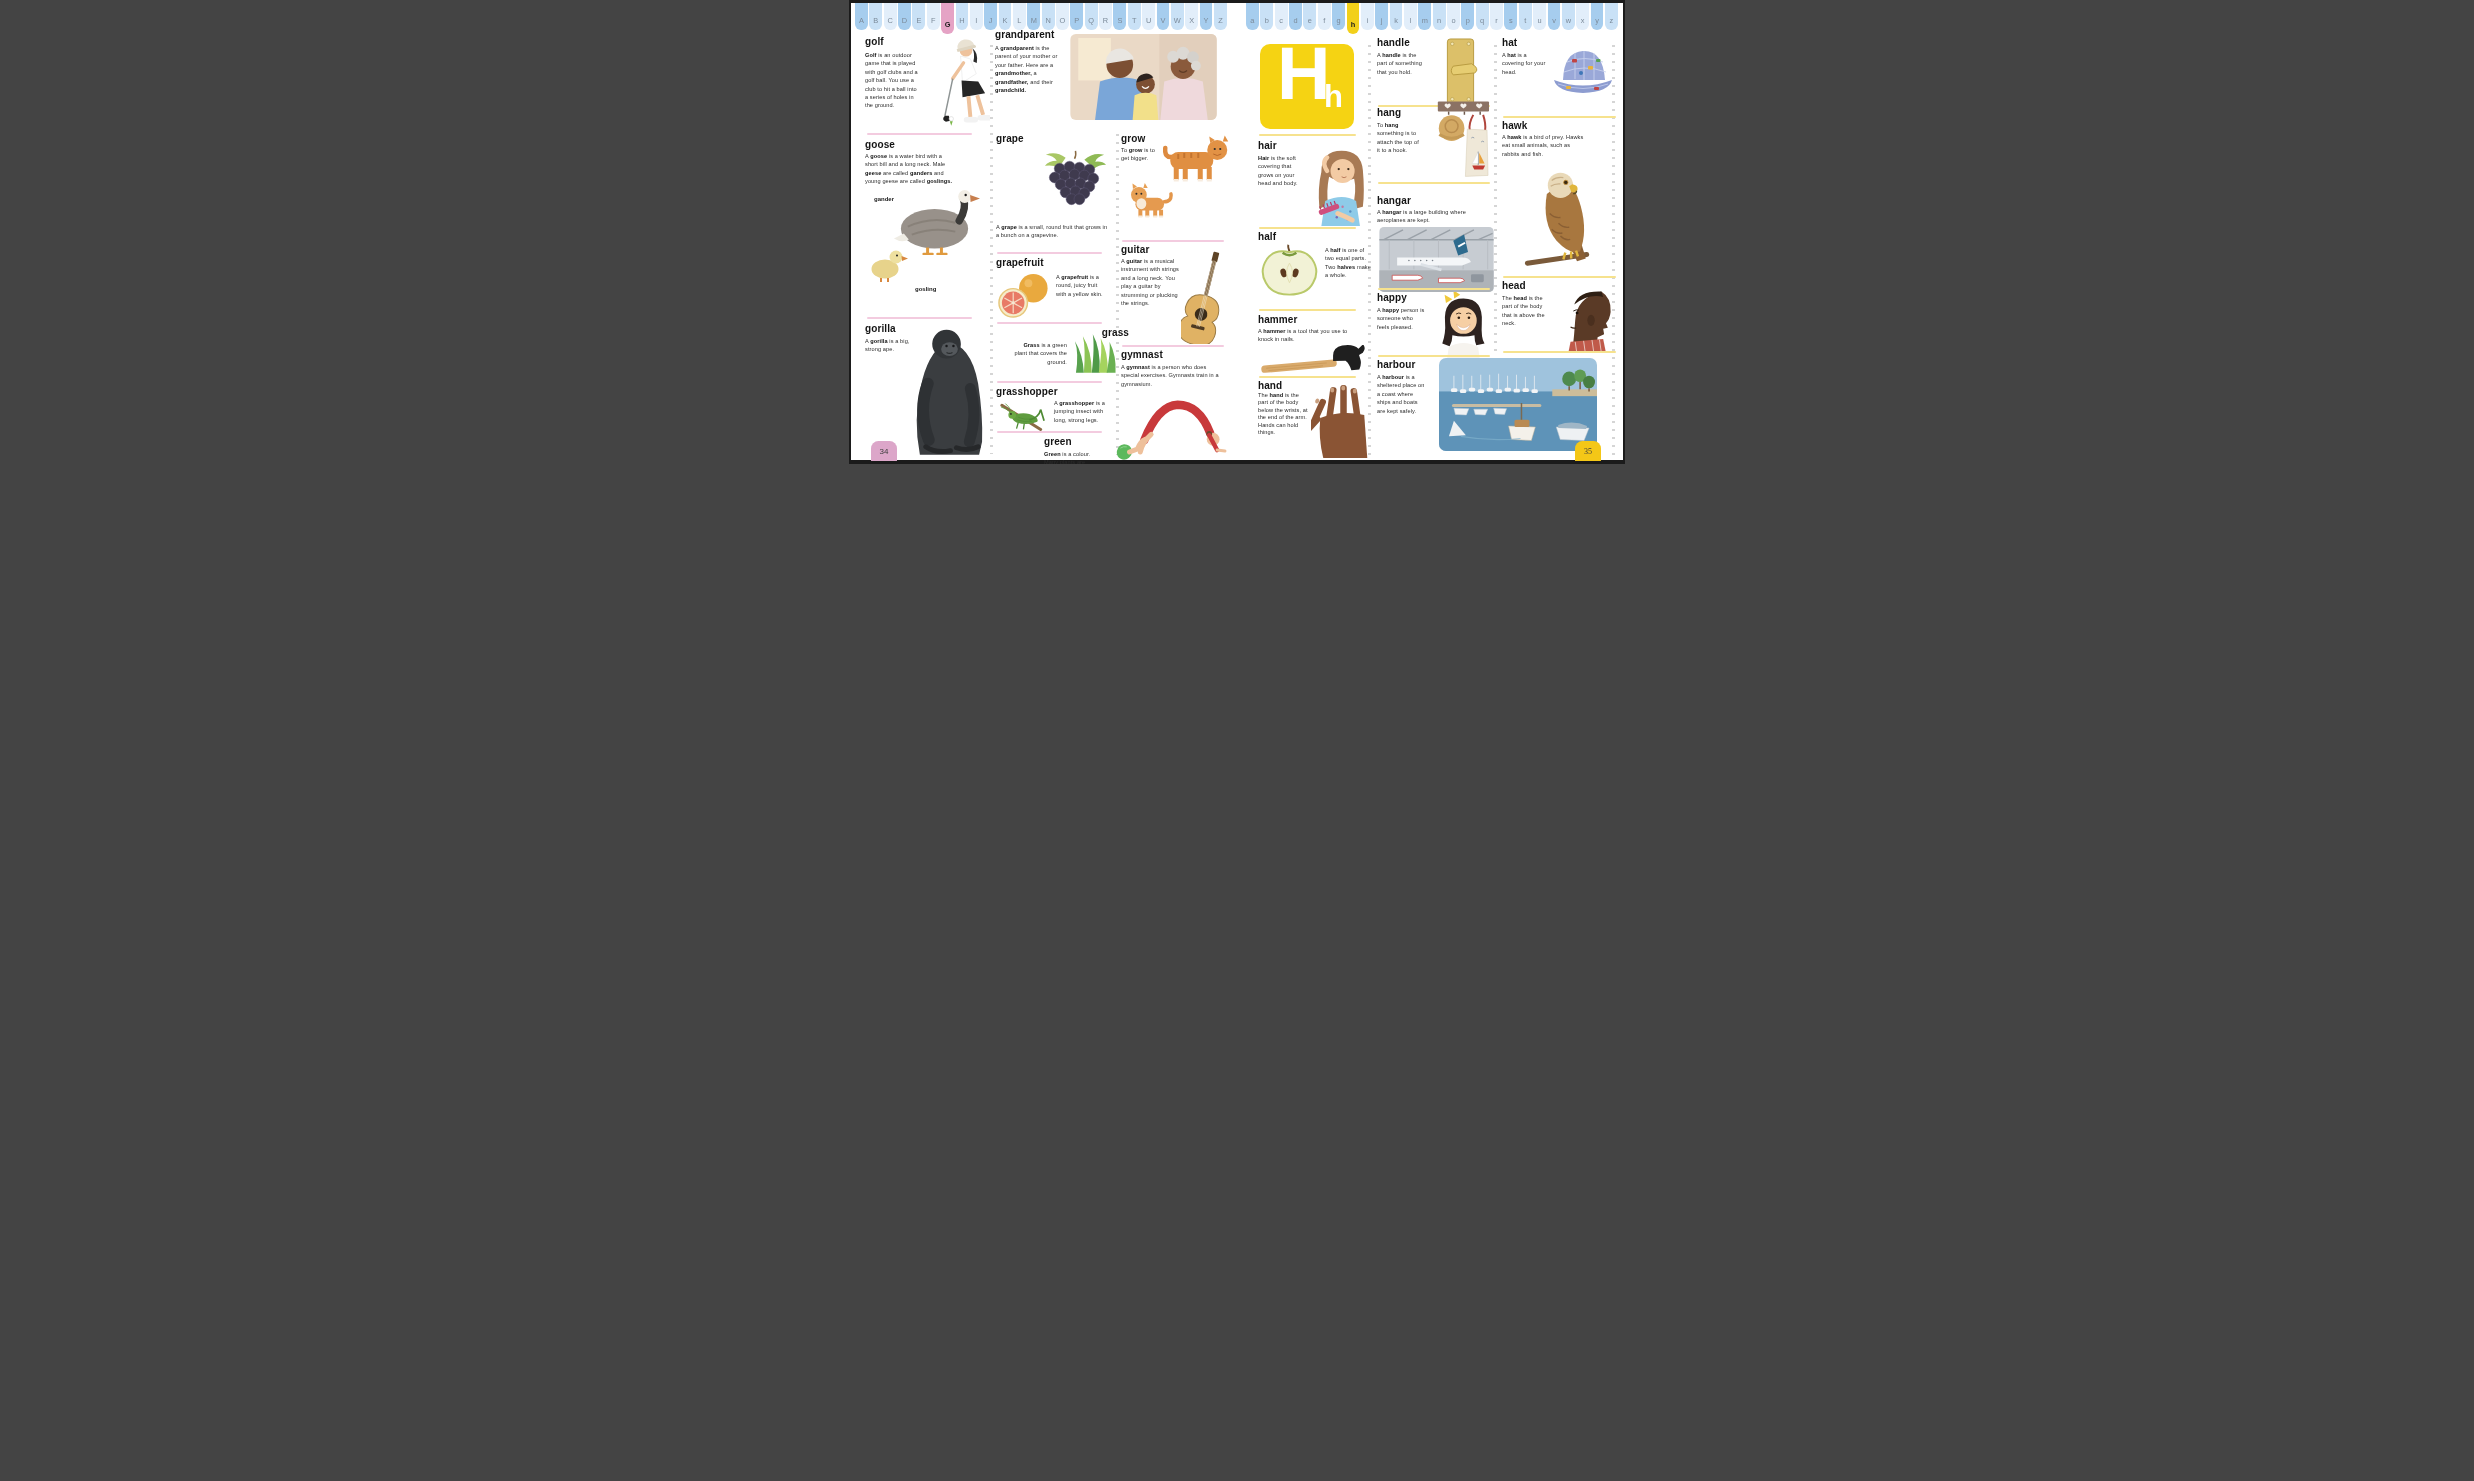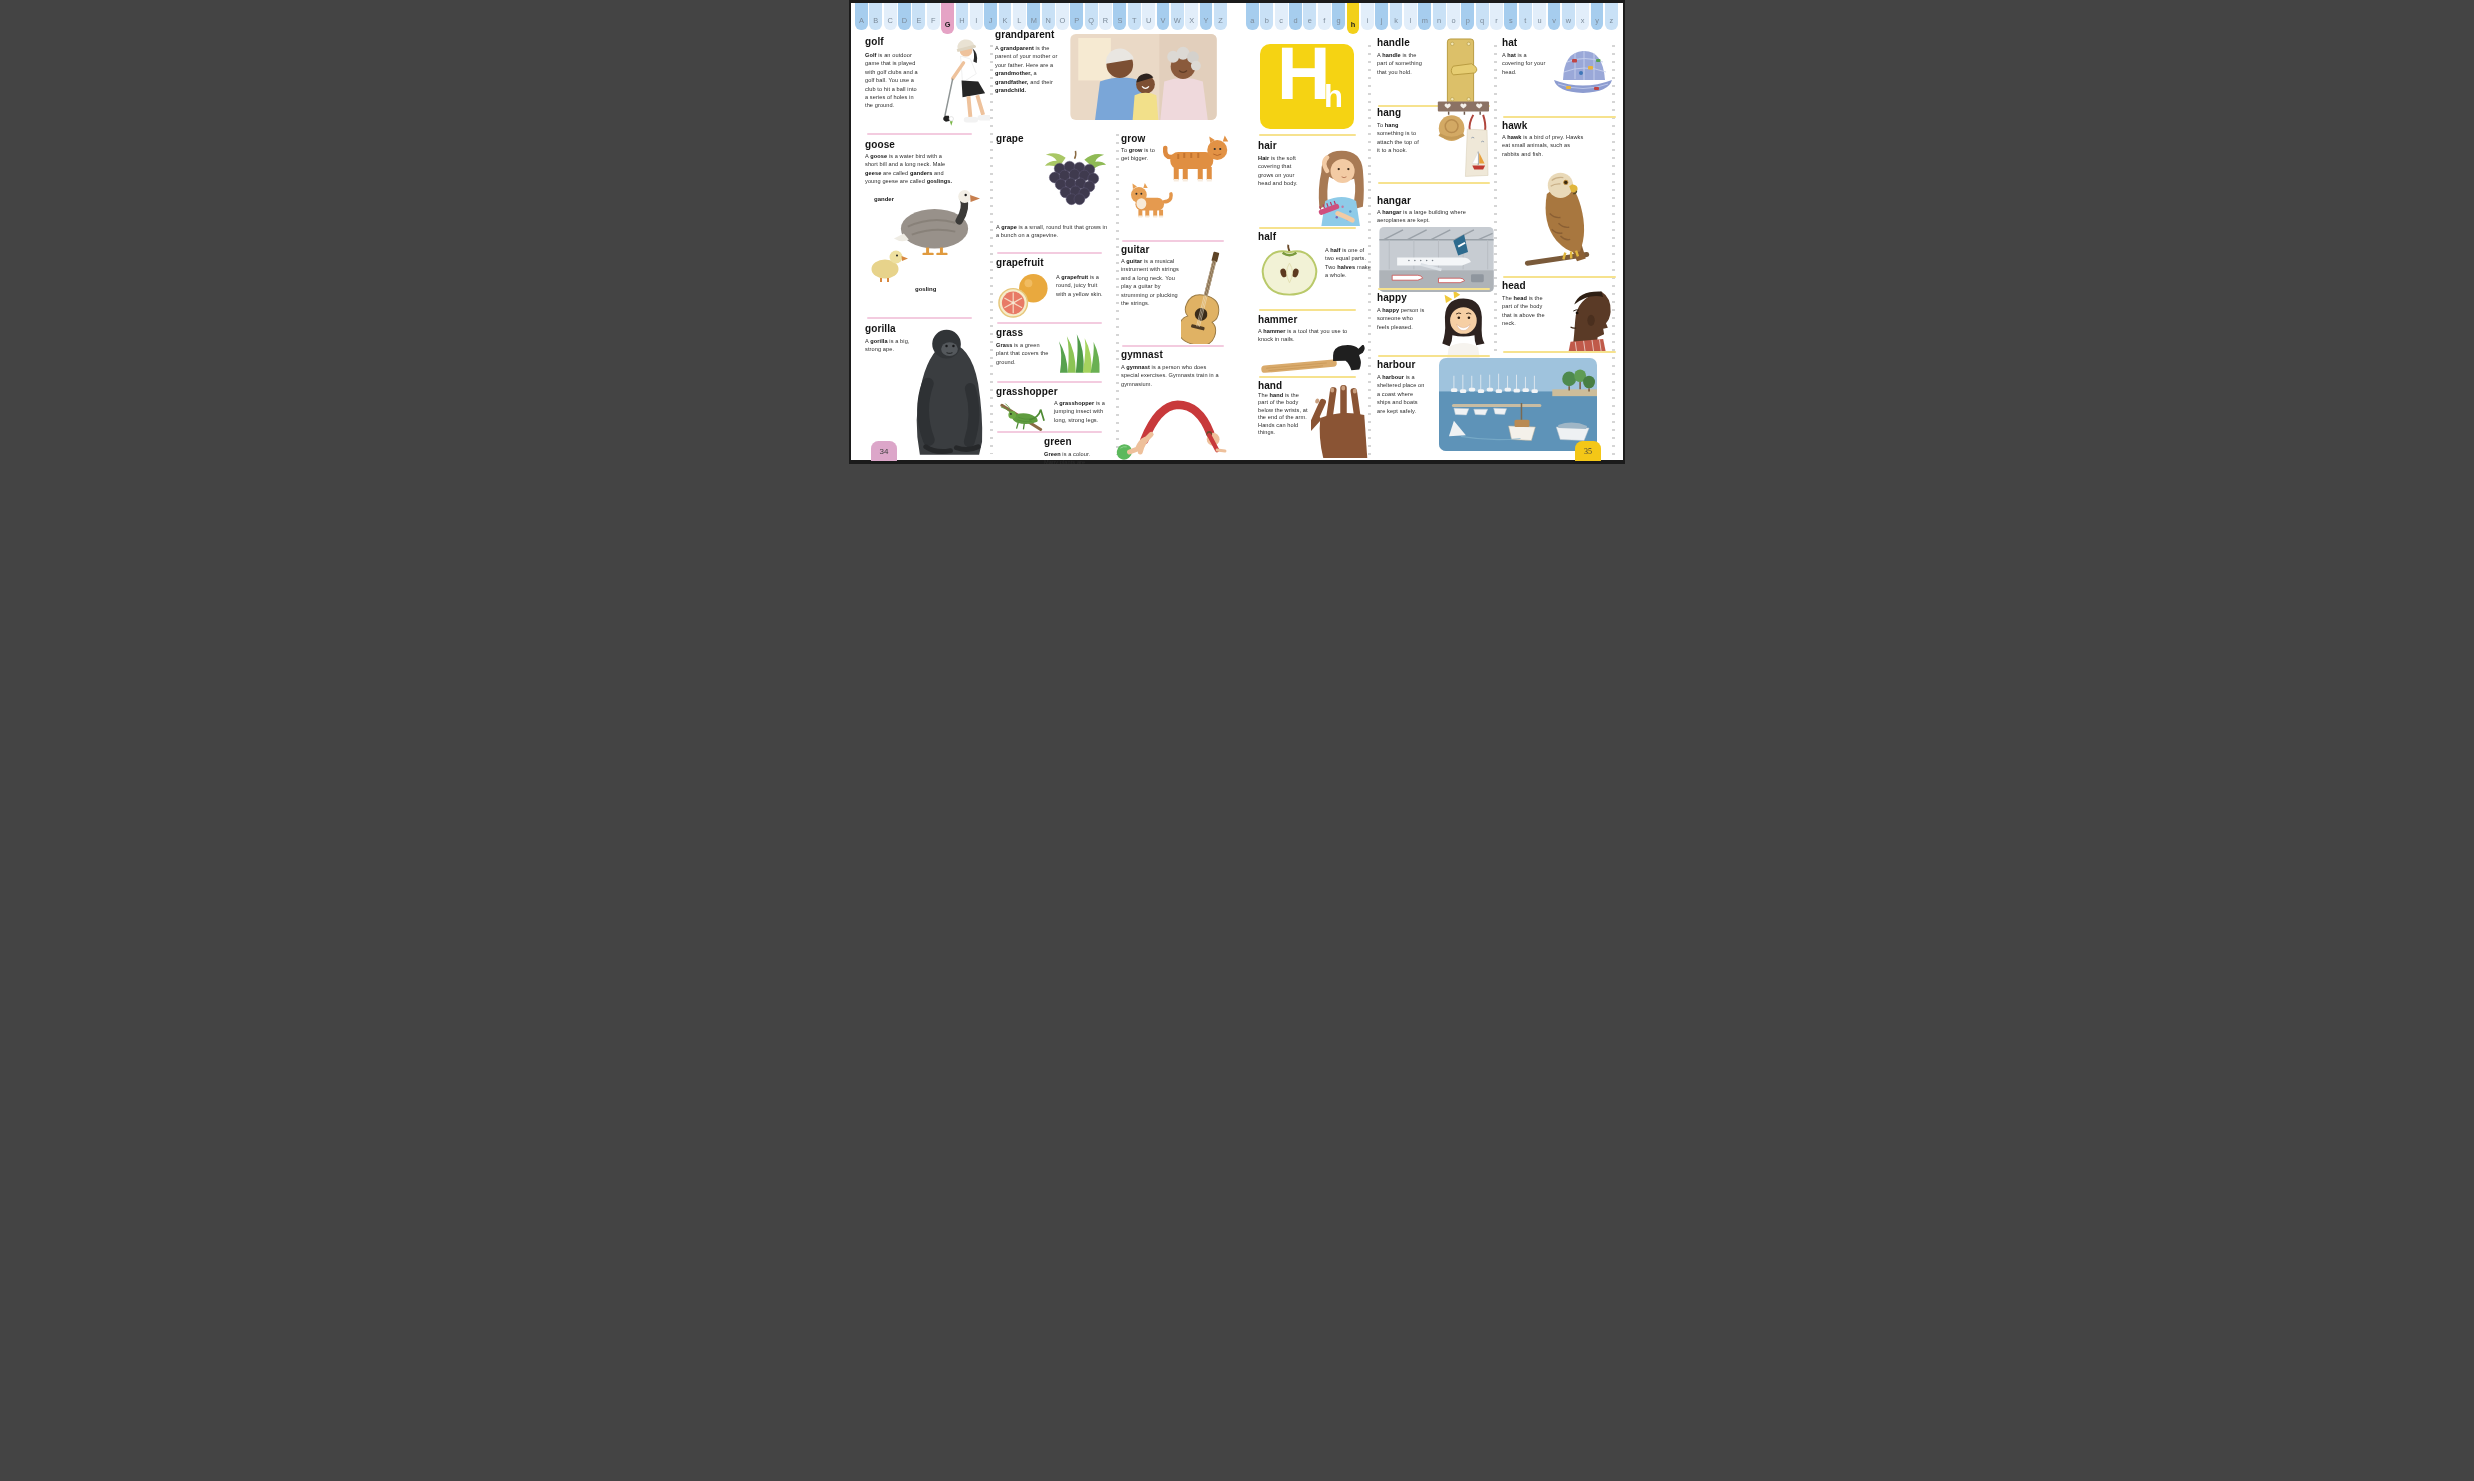--- a/index.html
+++ b/index.html
@@ -331,21 +331,21 @@
       <circle cx="64" cy="24" r="8" fill="#f2c06a" opacity=".8"></circle>
       <circle cx="33" cy="64" r="29" fill="#f6ecca" stroke="#e7c77b" stroke-width="3"></circle>
       <circle cx="33" cy="64" r="23" fill="#e87a66"></circle>
       <path d="M33 64 L33 43 M33 64 L51 54 M33 64 L51 74 M33 64 L33 85 M33 64 L15 74 M33 64 L15 54" stroke="#f6d9c2" stroke-width="2.5"></path>
       <circle cx="33" cy="64" r="3" fill="#f6e9d2"></circle>
     </svg>
     <p class="def" style="left:60px;top:16px;width:50px;"><span>A </span><b>grapefruit</b><span> is a round, juicy fruit with a yellow skin.</span></p>
   </section>
   <div class="pdiv" style="left:146px;top:319px;width:105px;"></div>
 
-  <section class="entry" style="left:145px;top:324px;width:117px;height:49px;">
+  <section class="entry" style="left:161px;top:324px;width:117px;height:49px;text-align:right;">
     <h3 class="hw">grass</h3>
     <p class="def" style="left:0;top:14px;width:55px;"><b>Grass</b><span> is a green plant that covers the ground.</span></p>
     <svg class="art" style="left:60px;top:6px;" width="47" height="40" viewBox="0 0 95 80">
       <path d="M8 80 Q14 40 6 16 Q22 42 24 80z" fill="#58a24e"></path>
       <path d="M24 80 Q28 30 22 6 Q40 36 40 80z" fill="#8cc455"></path>
       <path d="M40 80 Q46 26 42 2 Q58 30 56 80z" fill="#4f9a48"></path>
       <path d="M54 80 Q62 34 58 10 Q74 40 72 80z" fill="#a5d35e"></path>
       <path d="M70 80 Q78 40 76 18 Q90 46 88 80z" fill="#6ab052"></path>
     </svg>
   </section>

